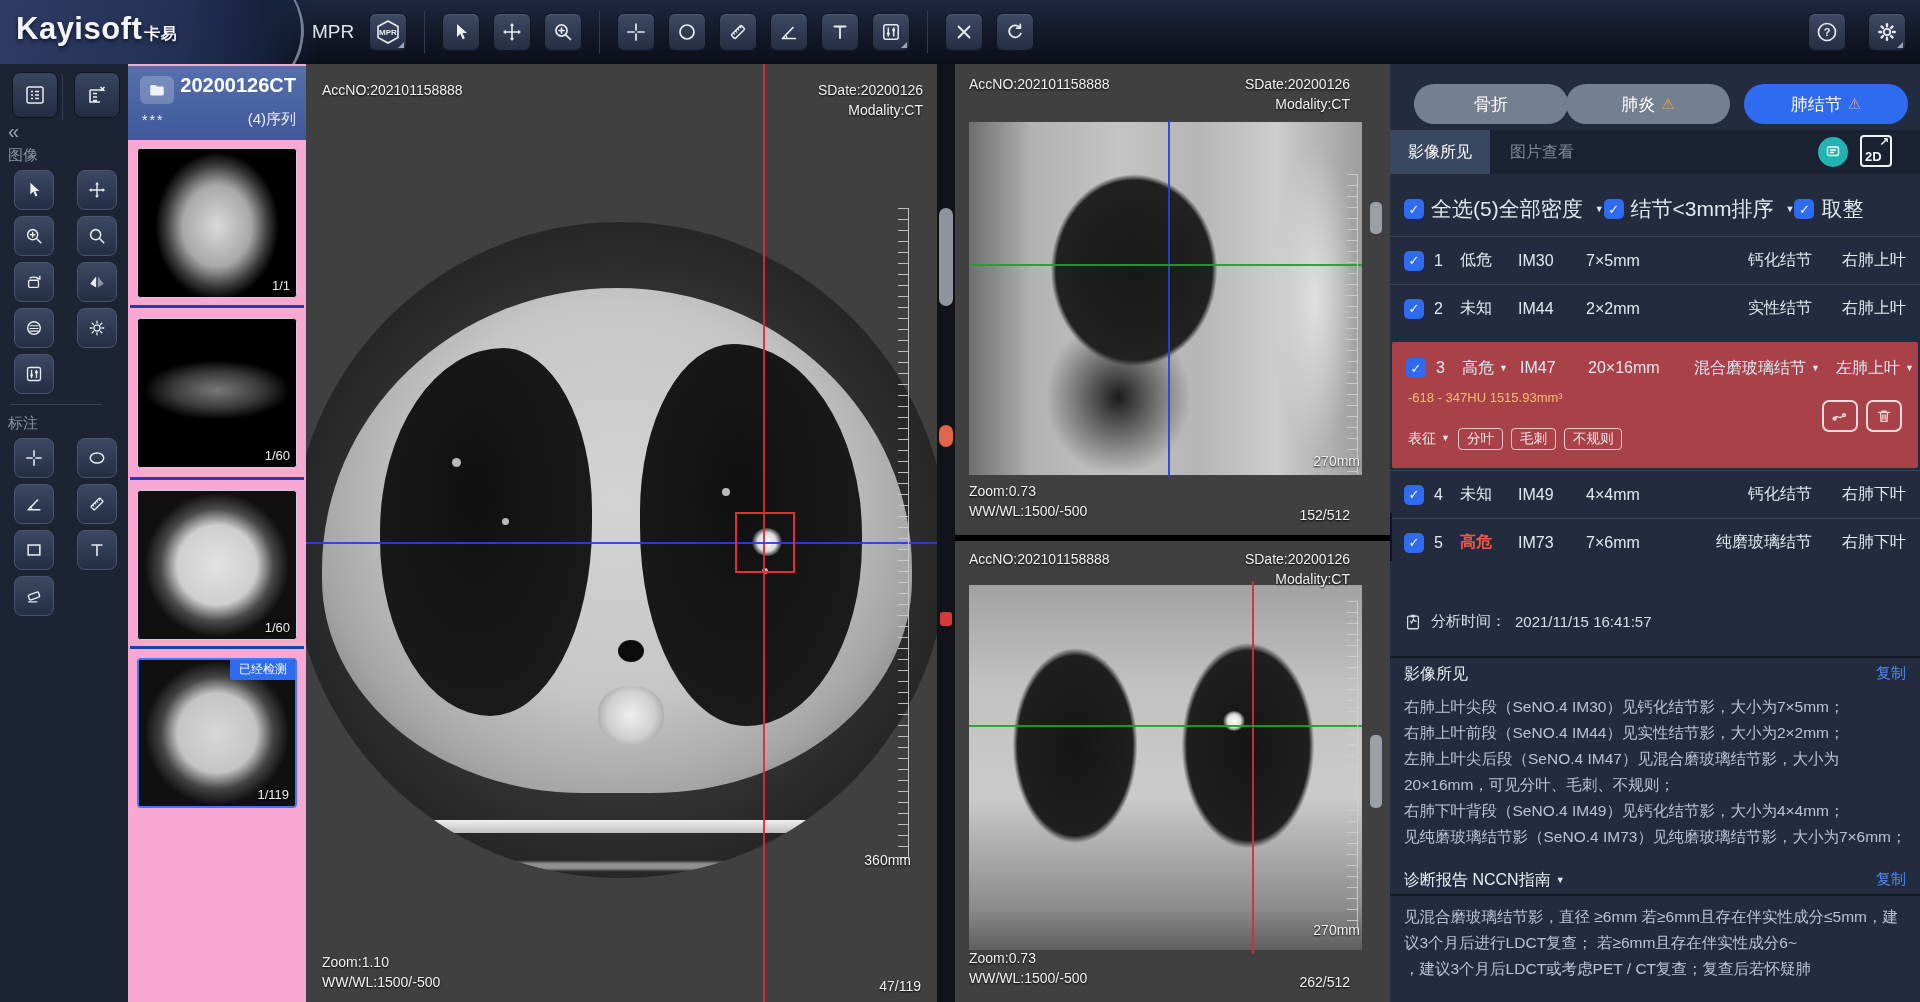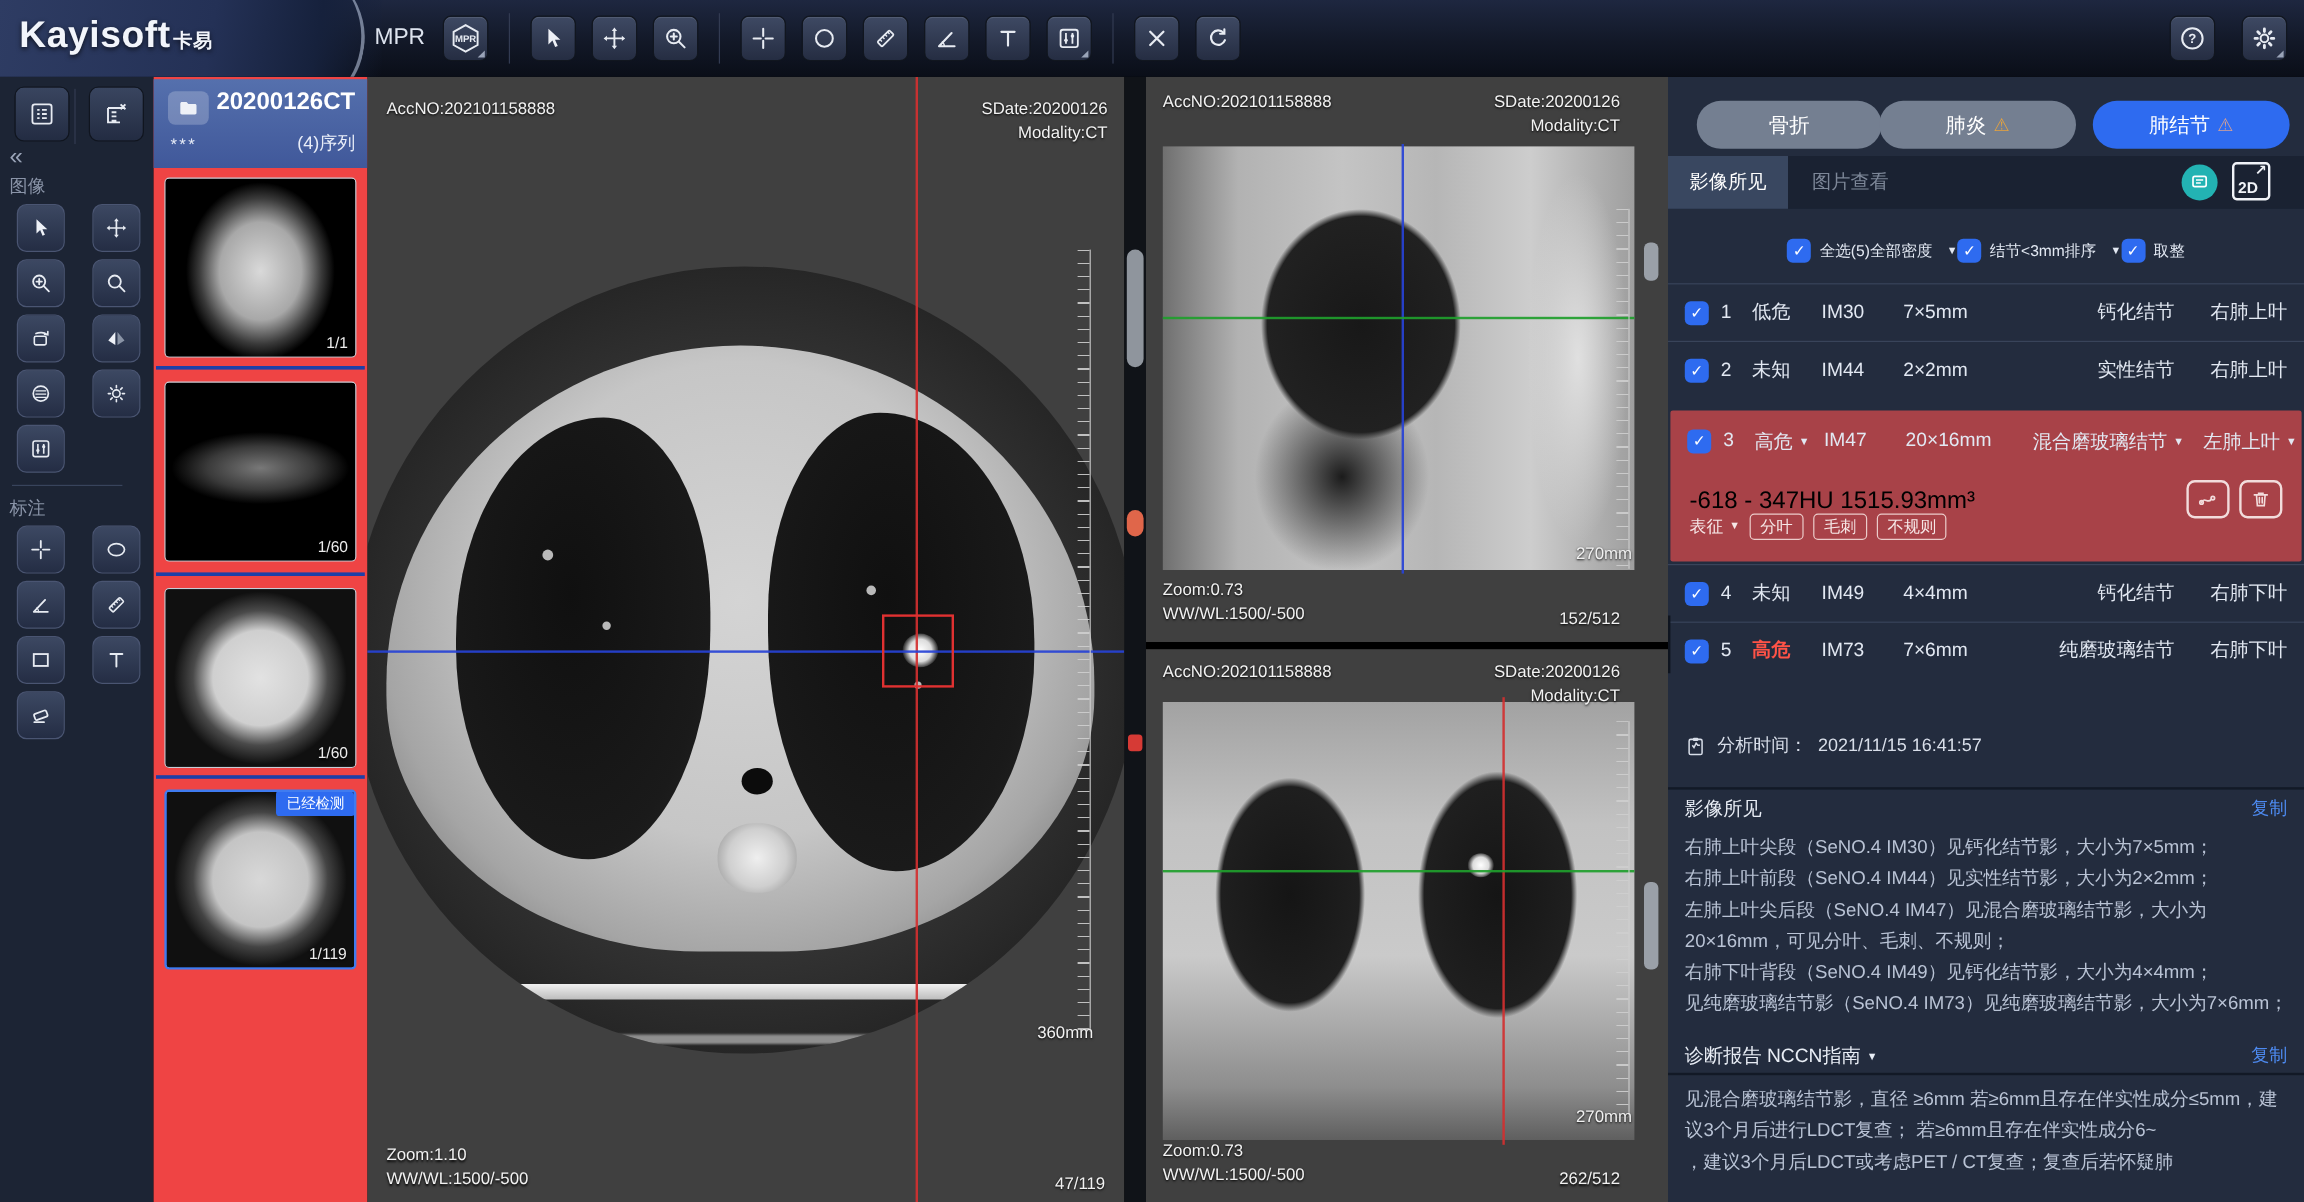--- a/index.html
+++ b/index.html
@@ -34,21 +34,21 @@
     display:flex; align-items:center; justify-content:center; }
   .sb-sep { position:absolute; left:62px; top:10px; width:1px; height:46px; background:#323b52; }
   .collapse { position:absolute; left:8px; top:56px; font-size:20px; color:#9aa4b8; }
   .sb-label { position:absolute; left:8px; font-size:15px; color:#8a94a8; }
   .sbtn { position:absolute; width:40px; height:40px; border-radius:8px;
     background:linear-gradient(180deg,#3c4862,#242d44); border:1px solid #4a5572;
     display:flex; align-items:center; justify-content:center; color:#e7ebf2; position:absolute; }
   .sb-div { position:absolute; left:10px; width:92px; height:1px; background:#38445c; }
 
   
-  .series { position:absolute; left:128px; top:64px; width:178px; height:938px; background:#ef4444; z-index:20; }
+  .series { position:absolute; left:128px; top:64px; width:178px; height:938px; background:#f9a8d4; z-index:20; }
   .series-head { position:absolute; left:0; top:2px; width:178px; height:74px;
     background:linear-gradient(180deg,#5570ad 0%,#40589a 100%); }
   .folder-btn { position:absolute; left:12px; top:10px; width:34px; height:28px; border-radius:6px;
     background:rgba(255,255,255,.22); display:flex; align-items:center; justify-content:center; }
   .series-title { position:absolute; right:10px; top:8px; font-size:20px; font-weight:bold; color:#fff; }
   .series-stars { position:absolute; left:14px; top:46px; font-size:14px; color:#e8edf8; letter-spacing:2px; }
   .series-count { position:absolute; right:10px; top:44px; font-size:15px; color:#e8edf8; }
   .thumb { position:absolute; left:9px; width:160px; height:150px; border:1px solid #c8cdd6; border-radius:4px;
     background:#000; overflow:hidden; }
   .thumb.sel { border:2px solid #3f7bf0; }
@@ -125,36 +125,36 @@
     font-size:16px; color:#7d8798; padding:0 18px; }
   .vtab.active { background:#394760; color:#fff; }
   .chat-ic { position:absolute; width:30px; height:30px; border-radius:50%; background:#23b3b3; top:7px;
     display:flex; align-items:center; justify-content:center; }
   .box2d { position:absolute; width:32px; height:32px; border:2px solid #f0f3f8; border-radius:4px; top:5px;
     display:flex; align-items:flex-end; justify-content:flex-start; font-size:13px; font-weight:bold;
     color:#f0f3f8; padding:1px 3px; position:absolute; }
   .box2d::after { content:"↗"; position:absolute; right:1px; top:-2px; font-size:12px; }
 
   .filters { position:absolute; left:6px; right:6px; top:122px; height:46px; display:flex; align-items:center;
-    justify-content:center; padding:0 8px; font-size:13px; color:#e2e8f2; }
+    justify-content:flex-start; padding:0 8px; font-size:21px; color:#e2e8f2; }
   .fgroup { display:flex; align-items:center; gap:7px; white-space:nowrap; }
   .cb { width:20px; height:20px; min-width:20px; border-radius:5px; background:#2e6bf0; position:relative; }
   .cb::after { content:"✓"; position:absolute; inset:0; display:flex; align-items:center; justify-content:center;
     color:#fff; font-size:13px; font-weight:bold; }
   .caret::after { content:"▼"; font-size:9px; margin-left:5px; vertical-align:2px; display:inline-block; }
 
   .nrow { position:absolute; left:0; width:530px; height:48px; display:grid; align-items:center;
     grid-template-columns:20px 16px 48px 58px 96px 1fr 84px; column-gap:10px; padding:0 14px;
     font-size:16px; color:#e2e8f2; border-top:1px solid #39445a; }
   .nrow .type { text-align:right; white-space:nowrap; }
   .nrow .loc { text-align:right; white-space:nowrap; }
   .risk-red { color:#ff5347; font-weight:bold; }
   .redblock { position:absolute; left:2px; top:278px; width:526px; height:126px; background:#a84248; border-radius:2px; }
   .redblock .nrow { border-top:none; width:526px; height:52px; }
-  .hu-line { position:absolute; left:16px; top:64px; font-size:20px; color:#000000; }
+  .hu-line { position:absolute; left:16px; top:48px; font-size:13px; color:#fdba74; }
   .tagrow { position:absolute; left:16px; top:86px; display:flex; align-items:center; gap:8px; font-size:14px; color:#f6e7e7;justify-content:center; }
   .tag { border:1px solid #ecccca; border-radius:4px; padding:1px 8px; font-size:13.5px; }
   .rbtn { position:absolute; width:36px; height:32px; border:2px solid #f2dcdc; border-radius:7px;
     display:flex; align-items:center; justify-content:center; }
   .expander { position:absolute; left:-12px; top:449px; width:14px; height:48px; background:#0e141f;
     border-radius:8px 0 0 8px; color:#cfd6e2; font-size:13px; display:flex; align-items:center; justify-content:center; z-index:26; }
   .analysis { position:absolute; left:14px; top:548px; display:flex; align-items:center; gap:9px;
     font-size:15px; color:#d8dee9; }
   .sect-div { position:absolute; left:0; width:530px; height:2px; background:#121926; }
   .sect-title { position:absolute; left:14px; font-size:16px; color:#e8edf5; }

